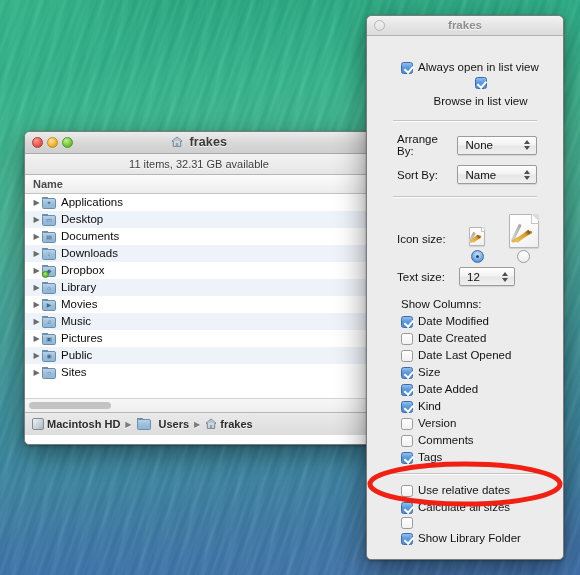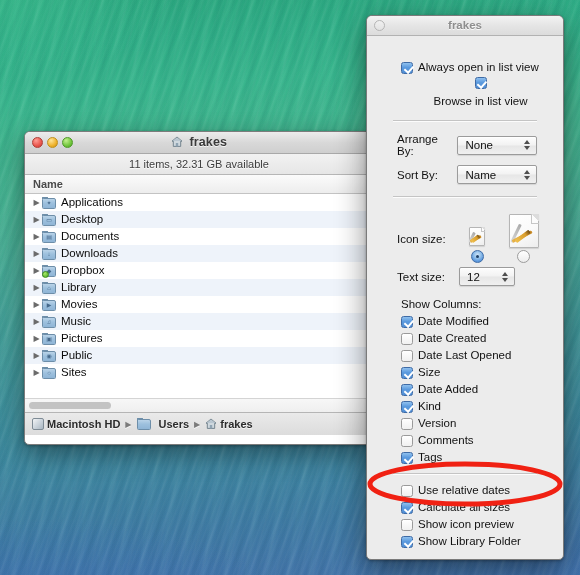--- a/index.html
+++ b/index.html
@@ -766,21 +766,20 @@
         <div class="cb-row">
           <span class="chk"></span>
           <span class="cb-label">Use relative dates</span>
         </div>
         <div class="cb-row">
           <span class="chk on"></span>
           <span class="cb-label">Calculate all sizes</span>
         </div>
         <div class="cb-row">
           <span class="chk"></span>
-          <span class="cb-label">Show icon preview</span>
         </div>
         <div class="cb-row">
           <span class="chk on"></span>
           <span class="cb-label">Show Library Folder</span>
         </div>
       </div>
 
     <div style="margin-top:22px;">
       <span class="defaults-btn">Use as Defaults</span>
     </div>

